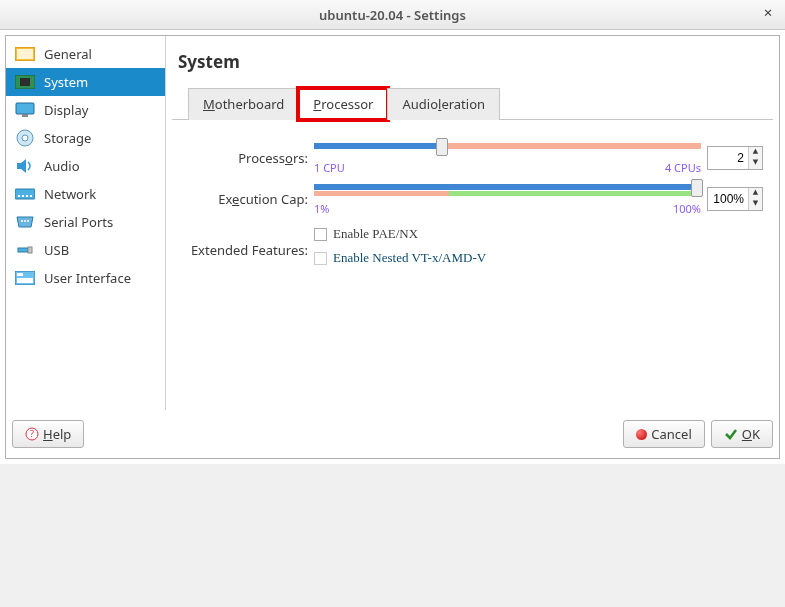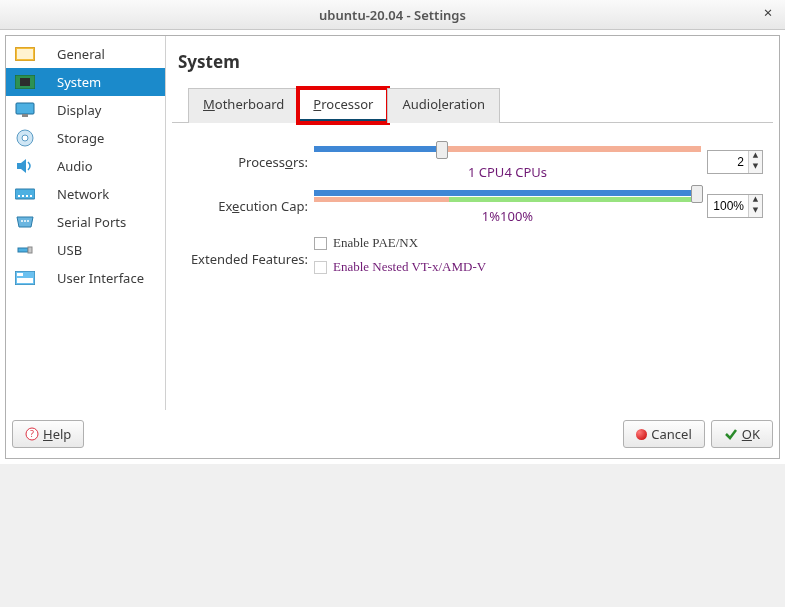--- a/index.html
+++ b/index.html
@@ -4,47 +4,47 @@
 <style>
 * { box-sizing: border-box; margin: 0; padding: 0; }
 body { font-family: "Noto Sans", "DejaVu Sans", sans-serif; font-size: 13px; color: #3c3c3c; background: #f0f0f0; width: 785px; height: 607px; overflow: hidden; }
 .window { width: 785px; height: 464px; background: #fff; display: flex; flex-direction: column; }
 .titlebar { height: 30px; background: linear-gradient(#fafafa,#e8e8e8); border-bottom: 1px solid #c8c8c8; display: flex; align-items: center; justify-content: center; position: relative; }
 .titlebar-title { font-weight: 600; color: #555; }
 .titlebar .close-btn { position: absolute; right: 8px; top: 4px; width: 18px; height: 18px; text-align: center; line-height: 16px; font-size: 15px; cursor: default; }
 .content { flex: 1; display: flex; flex-direction: column; border: 1px solid #b0b0b0; margin: 5px; }
 .upper { flex: 1; display: flex; }
 .sidebar { width: 160px; background: #fff; display: flex; flex-direction: column; padding: 4px 0; border-right: 1px solid #d0d0d0; }
-.sidebar-item { display: flex; align-items: center; height: 28px; padding: 0 8px; gap: 21px; cursor: default; }
+.sidebar-item { display: flex; align-items: center; height: 28px; padding: 0 8px; gap: 8px; cursor: default; }
 .sidebar-item.selected { background: #1b8acb; color: #fff; }
 .sidebar-icon { width: 22px; height: 16px; flex-shrink: 0; display: flex; align-items: center; justify-content: center; }
 .main { flex: 1; padding: 14px 6px 6px 6px; display: flex; flex-direction: column; }
 .page-title { font-weight: 700; font-size: 17px; color: #333; margin-bottom: 14px; margin-left: 6px; }
 .tabs-row { display: flex; border-bottom: 1px solid #c6c6c6; padding-left: 16px; }
 .tab { padding: 6px 14px 6px 14px; background: #ececec; border: 1px solid #c6c6c6; border-bottom: none; margin-right: -1px; cursor: default; position: relative; top: 1px; }
-.tab.active { background: #fff; border-bottom: 4px solid #0c4a6e; }
+.tab.active { background: #fff; border-bottom: 1px solid #0c4a6e; }
 .tab.highlight { outline: 4px solid #e60000; outline-offset: -2px; }
 .tab .u { text-decoration: underline; }
 .tab-body { padding: 20px 10px; }
 .form-row { display: flex; align-items: center; margin-bottom: 6px; }
 .form-label { width: 132px; text-align: right; padding-right: 6px; }
 .form-label .u { text-decoration: underline; }
 .slider-wrap { flex: 1; display: flex; flex-direction: column; margin-right: 6px; }
 .slider-track { position: relative; height: 18px; }
 .slider-bar-blue { position: absolute; top: 3px; height: 6px; background: #3f87d5; }
 .slider-bar-orange { position: absolute; top: 3px; height: 6px; background: #f5b097; }
 .slider-bar-green { position: absolute; top: 3px; height: 6px; background: #98e37f; }
 .slider-thumb { position: absolute; top: -2px; width: 12px; height: 18px; background: #eee; border: 1px solid #9a9a9a; border-radius: 2px; }
-.slider-labels { display: flex; justify-content: center; font-size: 13px; color: #701a75; margin-top: 2px; }
+.slider-labels { display: flex; justify-content: space-between; font-size: 11px; color: #8b5cf6; margin-top: 2px; }
 .spin { display: flex; align-items: stretch; border: 1px solid #aaa; height: 24px; }
 .spin input { width: 40px; border: none; padding: 0 4px; text-align: right; font-size: 12px; }
 .spin-btns { display: flex; flex-direction: column; width: 14px; border-left: 1px solid #ccc; }
 .spin-btn { flex: 1; font-size: 7px; line-height: 7px; text-align: center; background: #f4f4f4; cursor: default; }
 .checkbox-row { display: flex; align-items: center; gap: 6px; margin-bottom: 8px; font-family: Liberation Serif, serif; }
-.checkbox-row.disabled { color: #701a75; }
+.checkbox-row.disabled { color: #0c4a6e; }
 .checkbox-box { width: 13px; height: 13px; border: 1px solid #aaa; background: #fff; }
 .checkbox-row.disabled .checkbox-box { border-color: #ccc; }
 .footer { display: flex; padding: 10px 6px; gap: 6px; align-items: center; }
 .footer .spacer { flex: 1; }
 .btn { display: inline-flex; align-items: center; gap: 4px; border: 1px solid #b0b0b0; background: linear-gradient(#fdfdfd,#e9e9e9); padding: 4px 12px; border-radius: 3px; cursor: default; font-size: 13px; }
 .btn .u { text-decoration: underline; }
 .dot-red { width: 11px; height: 11px; border-radius: 50%; background: radial-gradient(circle at 30% 30%, #ff7a7a, #c40202); }
 .icon-ok { width: 14px; height: 14px; }
 </style>
 </head>

